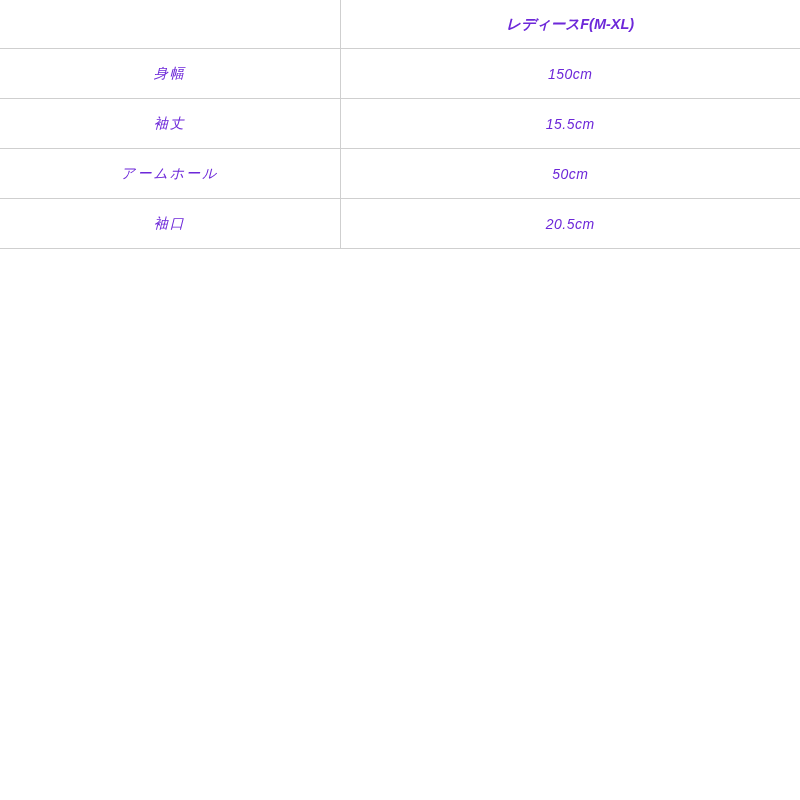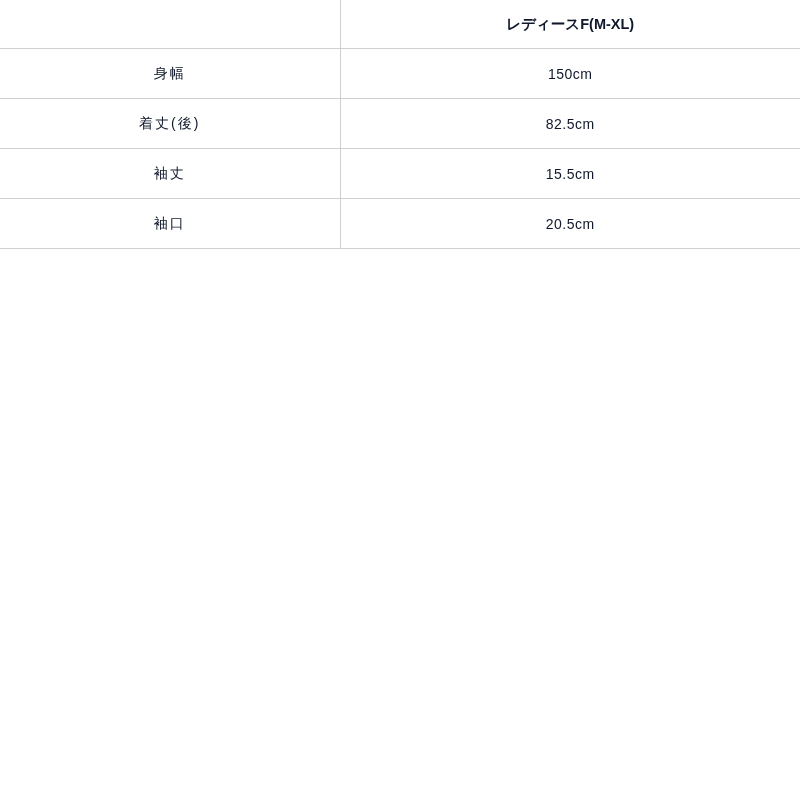--- a/index.html
+++ b/index.html
@@ -29,21 +29,22 @@
   table.size-table col.c-value { width: 460px; }
 
   table.size-table th,
   table.size-table td {
     border: 1px solid #cfcfcf;
     text-align: center;
     vertical-align: middle;
     padding: 0;
     font-weight: normal;
     font-size: 14px;
-    color: #0f172a;
+    color: #6d28d9;
+    font-style: italic;
   }
   
   table.size-table tr.head th {
     height: 48px;
     font-weight: bold;
     font-size: 14.5px;
   }
   table.size-table tr.head th.blank {
     border-top: none;
     border-left: none;
@@ -87,26 +88,26 @@
         <th class="blank"></th>
         <th class="title">レディースF(M-XL)</th>
       </tr>
     </thead>
     <tbody>
       <tr>
         <td class="label">身幅</td>
         <td class="value">150cm</td>
       </tr>
       <tr>
-        <td class="label">着丈(後)</td>
-        <td class="value">82.5cm</td>
+        <td class="label">袖丈</td>
+        <td class="value">15.5cm</td>
       </tr>
       <tr>
-        <td class="label">袖丈</td>
-        <td class="value">15.5cm</td>
+        <td class="label">アームホール</td>
+        <td class="value">50cm</td>
       </tr>
       <tr>
         <td class="label">袖口</td>
         <td class="value">20.5cm</td>
       </tr>
     </tbody>
   </table>
   <div class="filler"></div>
 </div>
 

